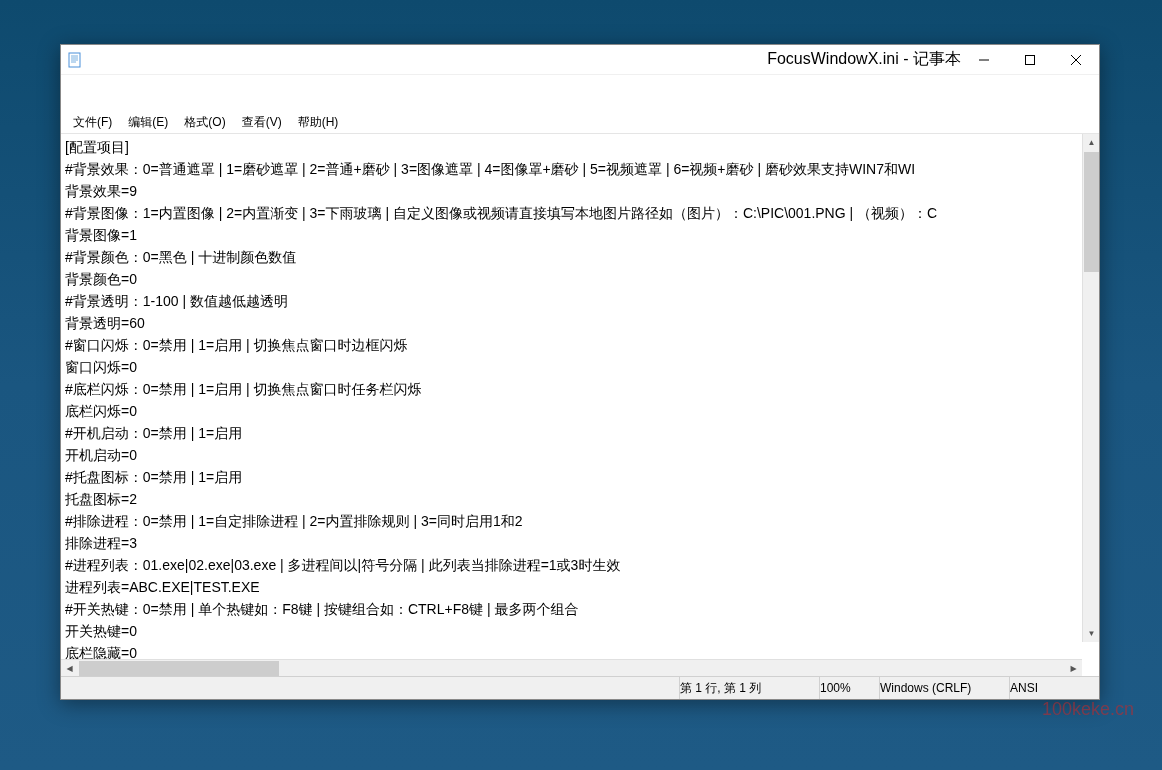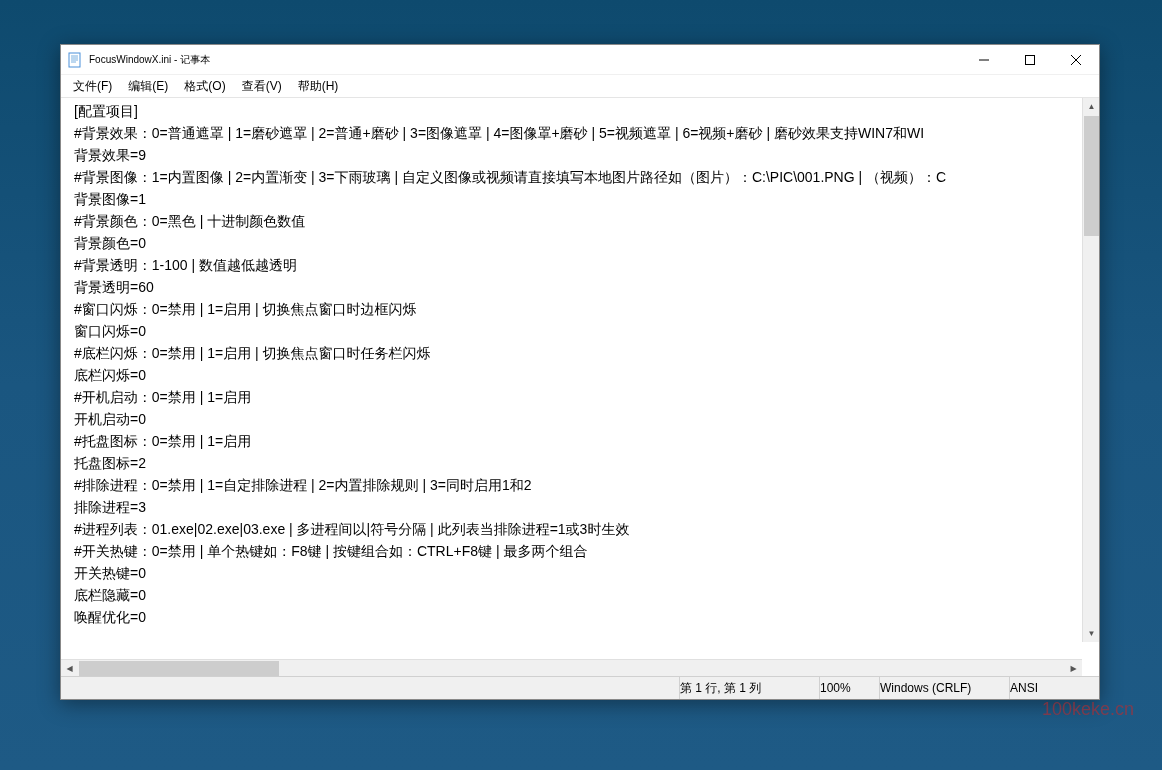--- a/index.html
+++ b/index.html
@@ -30,59 +30,61 @@
     align-items: center;
     padding: 0 0 0 6px;
     border-bottom: 1px solid #f0f0f0;
   }
   .titlebar-icon {
     width: 16px; height: 16px;
     margin-right: 6px;
     display: inline-flex; align-items: center; justify-content: center;
   }
   .titlebar-title {
-    font-size: 10px;
+    font-size: 16px;
     color: #000;
     flex: 1;
+    text-align: right;
   }
   .win-controls { display: flex; height: 100%; }
   .win-btn {
     width: 46px; height: 30px;
     display: flex; align-items: center; justify-content: center;
     font-size: 10px;
     color: #000;
     cursor: pointer;
   }
   .menubar {
     height: 22px;
     background: #ffffff;
     display: flex;
     align-items: center;
     padding: 0 4px;
     font-size: 12px;
     color: #000;
+    margin-top: 36px;
   }
   .menu-item {
     padding: 2px 8px;
     cursor: pointer;
   }
   .editor-wrap {
     flex: 1;
     display: flex;
     flex-direction: column;
     overflow: hidden;
     border-top: 1px solid #e5e5e5;
   }
   .editor {
     flex: 1;
     overflow: hidden;
     position: relative;
   }
   .editor-content {
-    padding: 2px 13px;
+    padding: 2px 4px;
     font-size: 14px;
     line-height: 22px;
     color: #000;
     white-space: nowrap;
     font-family: "Microsoft YaHei", sans-serif;
   }
   .editor-line { height: 22px; }
   .vscroll {
     position: absolute;
     right: 0; top: 0;
@@ -204,20 +206,21 @@
           <div class="editor-line">窗口闪烁=0</div>
           <div class="editor-line">#底栏闪烁：0=禁用 | 1=启用 | 切换焦点窗口时任务栏闪烁</div>
           <div class="editor-line">底栏闪烁=0</div>
           <div class="editor-line">#开机启动：0=禁用 | 1=启用</div>
           <div class="editor-line">开机启动=0</div>
           <div class="editor-line">#托盘图标：0=禁用 | 1=启用</div>
           <div class="editor-line">托盘图标=2</div>
           <div class="editor-line">#排除进程：0=禁用 | 1=自定排除进程 | 2=内置排除规则 | 3=同时启用1和2</div>
           <div class="editor-line">排除进程=3</div>
           <div class="editor-line">#进程列表：01.exe|02.exe|03.exe | 多进程间以|符号分隔 | 此列表当排除进程=1或3时生效</div>
+          <div class="editor-line">进程列表=ABC.EXE|TEST.EXE</div>
           <div class="editor-line">#开关热键：0=禁用 | 单个热键如：F8键 | 按键组合如：CTRL+F8键 | 最多两个组合</div>
           <div class="editor-line">开关热键=0</div>
           <div class="editor-line">底栏隐藏=0</div>
           <div class="editor-line">唤醒优化=0</div>
         </div>
       <div class="vscroll">
         <div class="vscroll-arrow" style="top:0">▲</div>
         <div class="vscroll-thumb"></div>
         <div class="vscroll-arrow" style="bottom:0">▼</div>
       </div>

